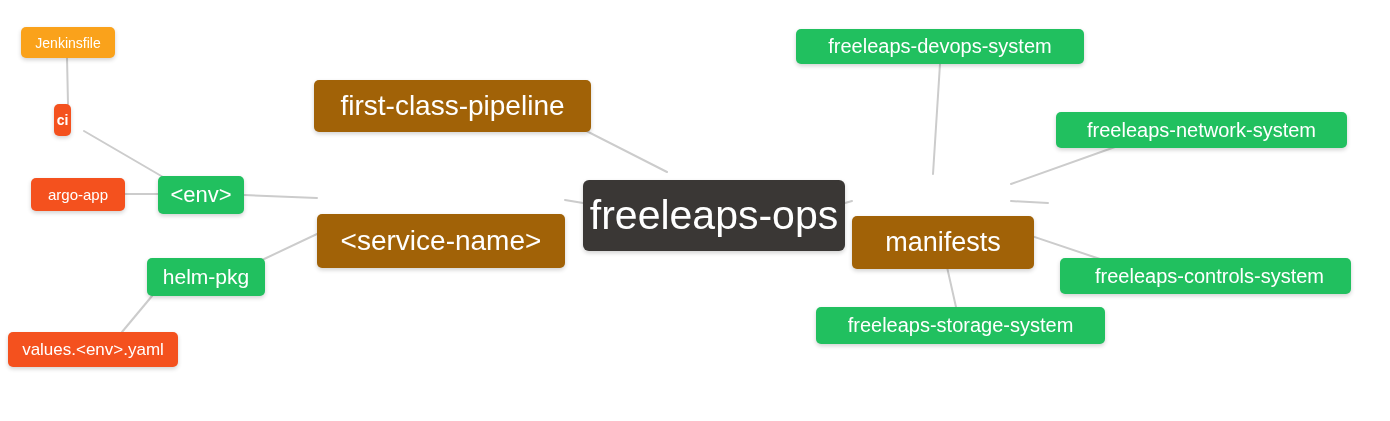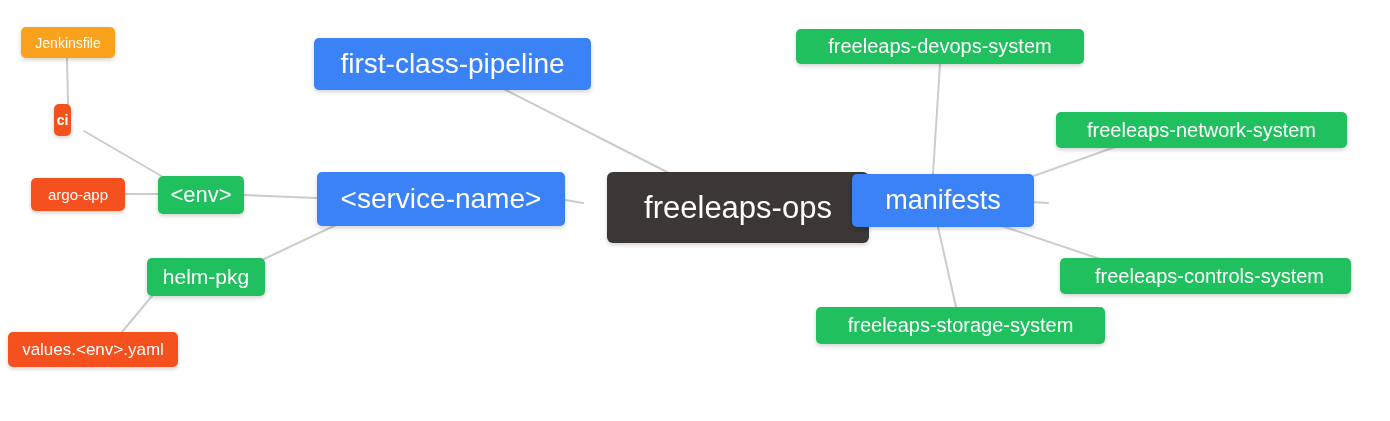--- a/index.html
+++ b/index.html
@@ -31,31 +31,31 @@
     border-radius: 5px;
     box-shadow: 0 2px 4px rgba(0,0,0,0.18);
     white-space: nowrap;
     box-sizing: border-box;
     cursor: pointer;
     user-select: none;
   }
   .c-orange { background: #FAA21B; }
   .c-red    { background: #F4511E; }
   .c-green  { background: #21C05F; }
-  .c-blue   { background: #3b82f6; }
+  .c-blue   { background: #a16207; margin-top: 42px; }
   .c-dark   { background: #3A3735; }
 
   
   .n-jenkinsfile { left: 21px;  top: 27px;  width: 94px;  height: 31px; font-size: 14px; }
   .n-ci          { left: 54px;  top: 104px; width: 17px;  height: 32px; font-size: 14px; font-weight: bold; }
   .n-argo-app    { left: 31px;  top: 178px; width: 94px;  height: 33px; font-size: 15px; }
   .n-env         { left: 158px; top: 176px; width: 86px;  height: 38px; font-size: 22px; }
   .n-pipeline    { left: 314px; top: 38px;  width: 277px; height: 52px; font-size: 28px; }
   .n-service     { left: 317px; top: 172px; width: 248px; height: 54px; font-size: 28px; }
-  .n-ops         { left: 583px; top: 172px; width: 262px; height: 71px; font-size: 31px; border-radius: 6px; margin-left: 24px; }
+  .n-ops         { left: 583px; top: 180px; width: 262px; height: 71px; font-size: 41px; border-radius: 6px; }
   .n-manifests   { left: 852px; top: 174px; width: 182px; height: 53px; font-size: 27px; }
   .n-devops      { left: 796px; top: 29px;  width: 288px; height: 35px; font-size: 20px; }
   .n-network     { left: 1056px; top: 112px; width: 291px; height: 36px; font-size: 20px; }
   .n-monitoring  { left: 1048px; top: 187px; width: 333px; height: 35px; font-size: 20px; }
   .n-controls    { left: 1060px; top: 258px; width: 291px; height: 36px; font-size: 20px; padding-left: 8px; }
   .n-storage     { left: 816px; top: 307px;  width: 289px; height: 37px; font-size: 20px; }
   .n-helm        { left: 147px; top: 258px;  width: 118px; height: 38px; font-size: 21px; }
   .n-values      { left: 8px;   top: 332px;  width: 170px; height: 35px; font-size: 17px; }
 </style>
 </head>

